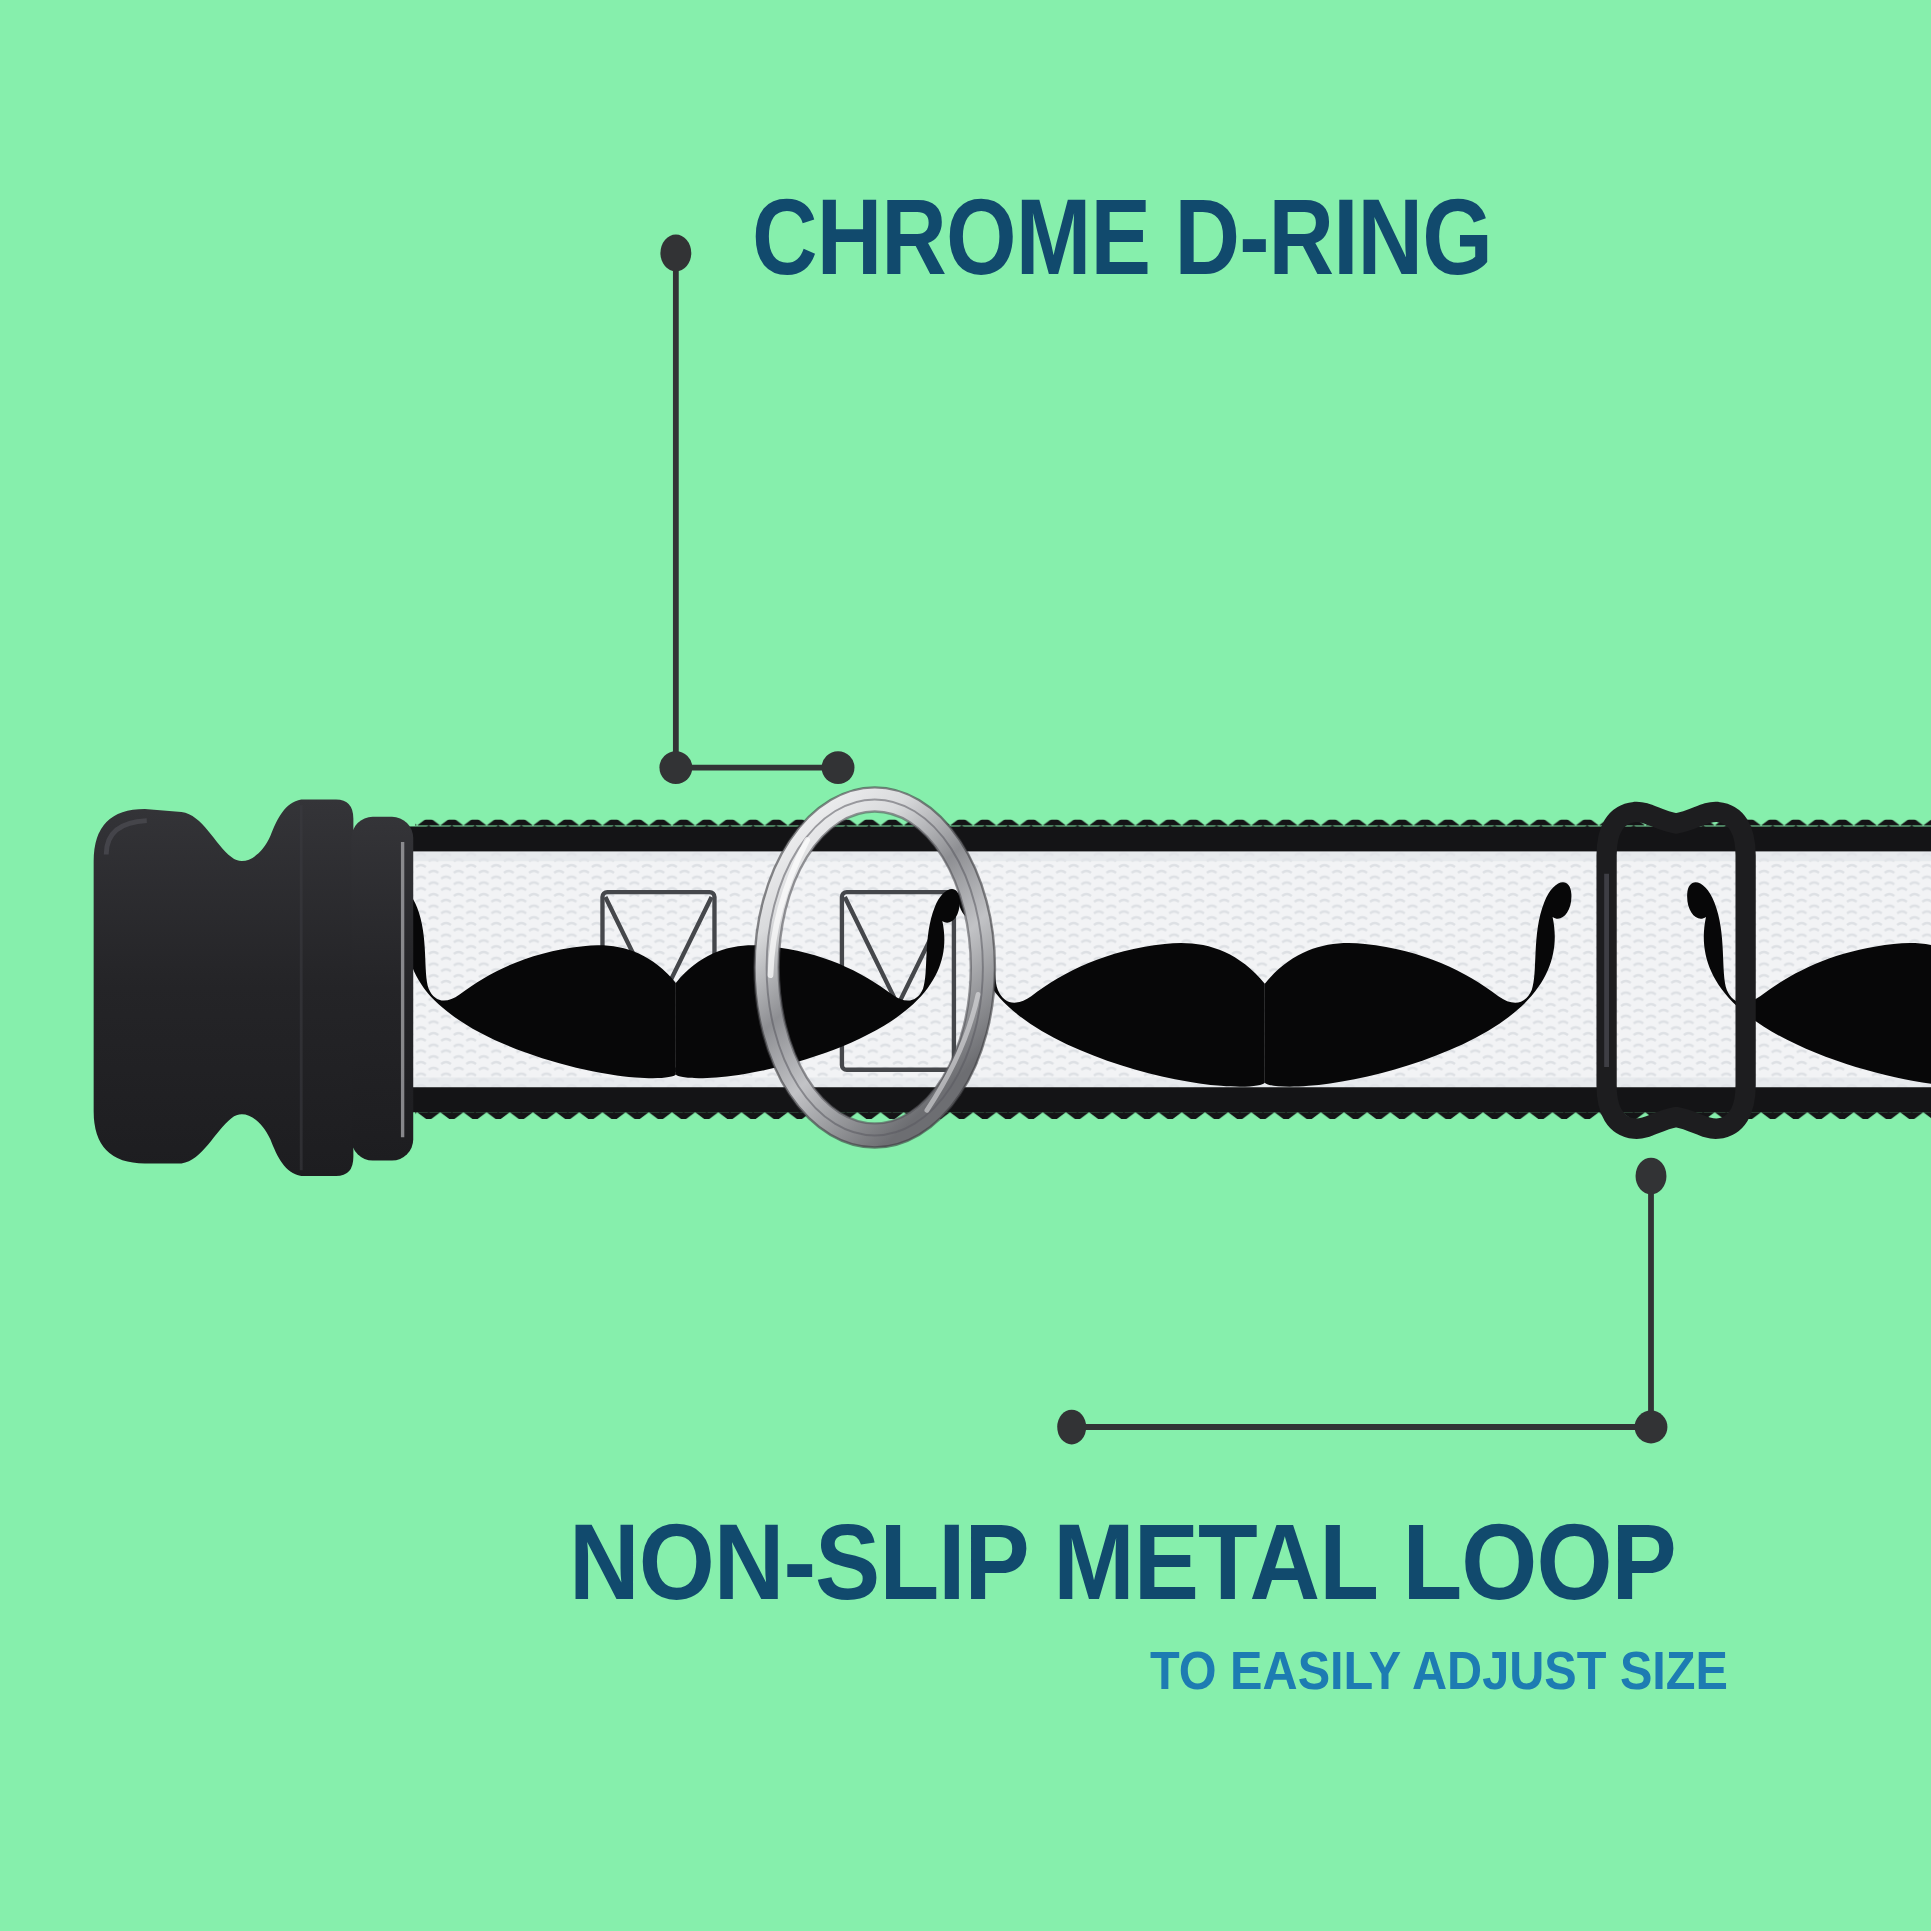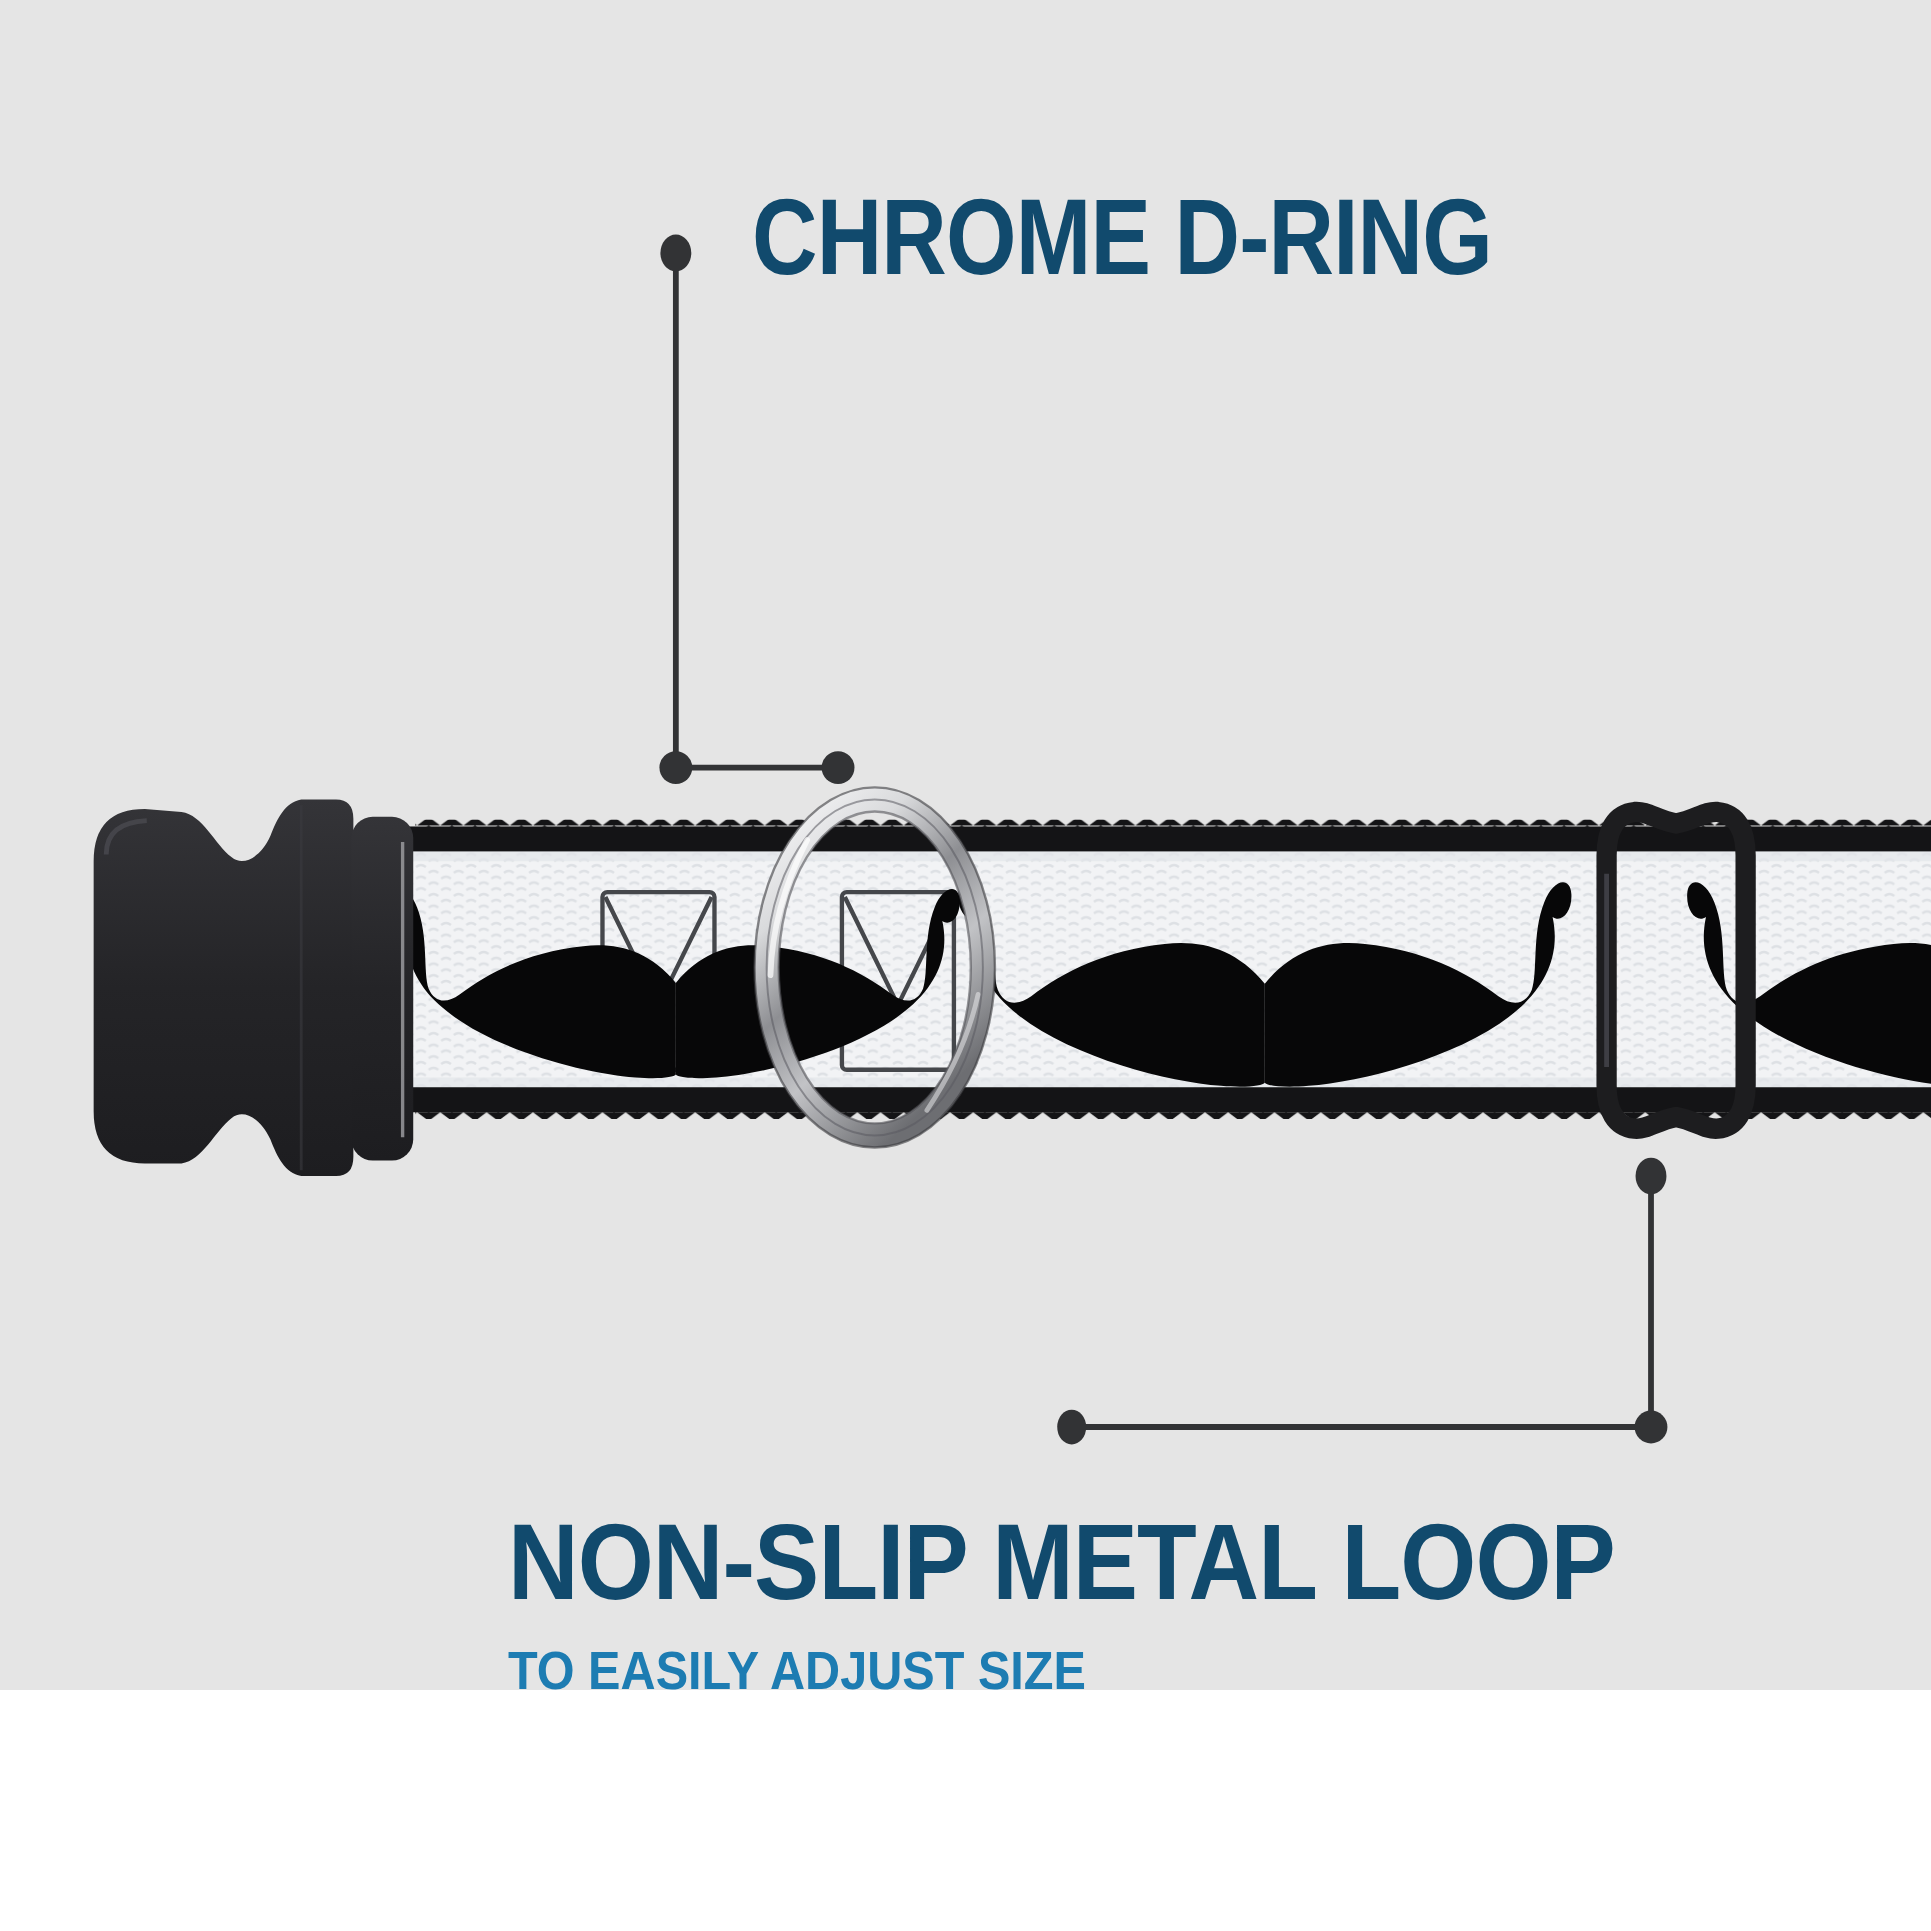--- a/index.html
+++ b/index.html
@@ -1,27 +1,27 @@
 <!DOCTYPE html>
 <html style="--c-title: #114a6d; --c-subtitle: #1d7cb2; --c-callout: #323335; --c-mustache: #070708; --c-webbing: #f2f3f5; --c-webbing-texture: #dde0e4; --c-edging: #141416; --c-buckle: #28282b; --c-slider: #1d1d1f; --c-envelope-outline: #45474b; --c-background: #ffffff;"><head>
 <meta charset="utf-8">
 <style>
   html,body{margin:0;padding:0;background:#fff;}
-  .stage{position:relative;width:1931px;height:1690px;background:#e5e5e5;overflow:hidden;
+  .stage{position:relative;width:1931px;height:1931px;background:#86efac;overflow:hidden;
          font-family:"Liberation Sans","DejaVu Sans",sans-serif;}
   .annot{position:absolute;white-space:nowrap;}
   .annot-title{font-weight:700;font-size:108px;line-height:1;color:var(--c-title,#114a6d);
                letter-spacing:-1px;display:inline-block;transform-origin:0 50%;}
   .annot-sub{font-weight:700;font-size:50px;line-height:1;color:var(--c-subtitle,#1d7cb2);
              letter-spacing:0;display:inline-block;transform-origin:0 50%;}
   .annot .row{display:block;}
   #annot-dring{left:752px;top:183px;}
   #annot-dring .annot-title{transform:scaleX(.84);}
   #annot-dring .annot-sub{margin-top:21px;transform:scaleX(.96);}
-  #annot-loop{left:508px;top:1508px;}
+  #annot-loop{left:569px;top:1508px;text-align:right;}
   #annot-loop .annot-title{transform:scaleX(.905);}
   #annot-loop .annot-sub{margin-top:27px;font-size:54px;transform:scaleX(.90);}
   svg{position:absolute;left:0;top:0;}
 </style>
 </head>
 <body>
 
 <div class="stage">
 
   <svg width="1931" height="1931" viewBox="0 0 2000 2000">

